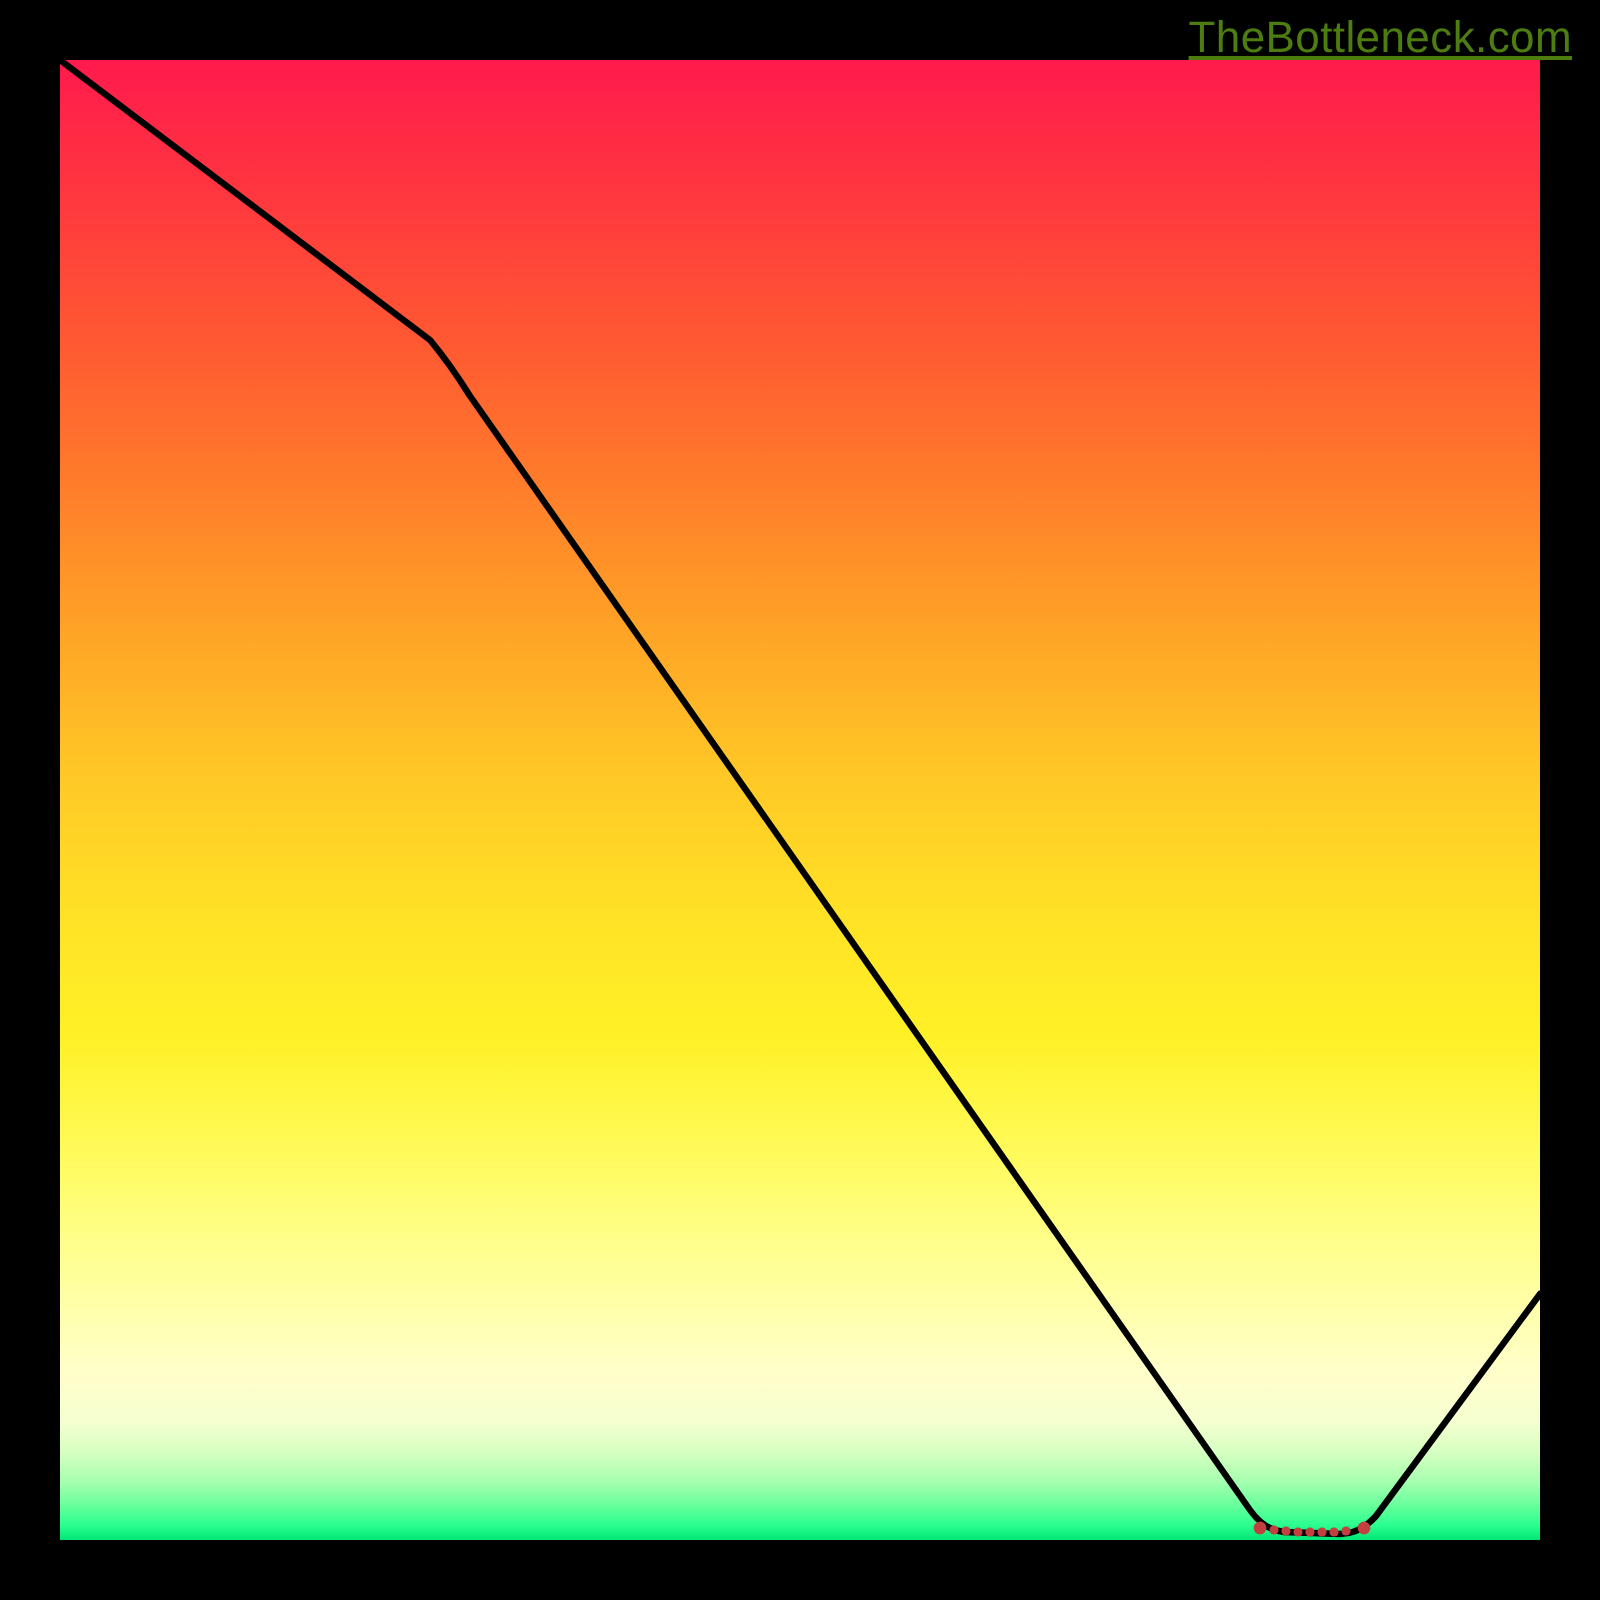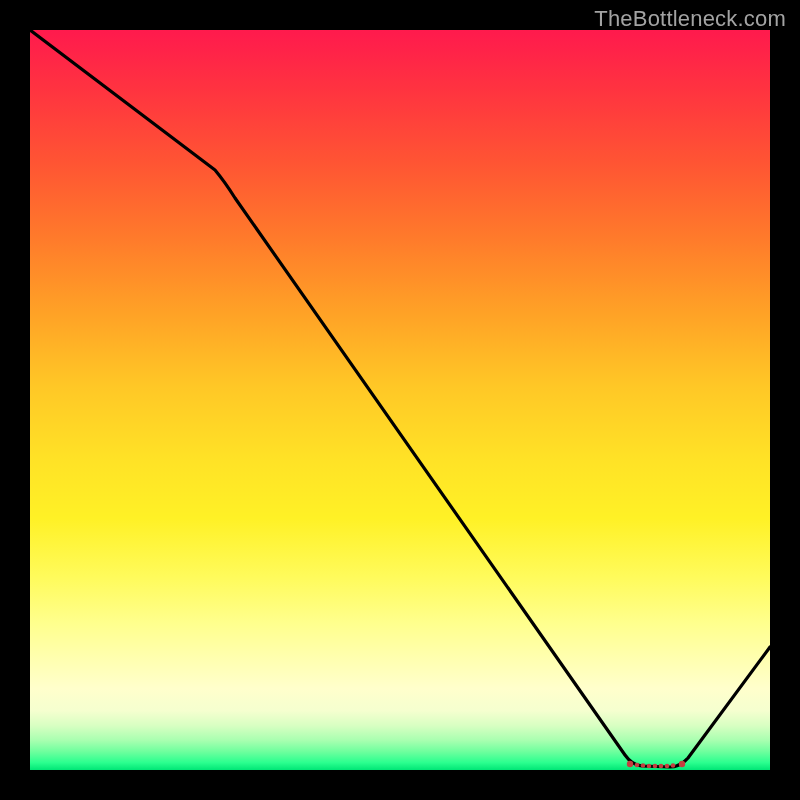--- a/index.html
+++ b/index.html
@@ -14,25 +14,26 @@
   .outer {
     position: relative;
     width: 800px;
     height: 800px;
     background: #000;
   }
   .watermark {
     position: absolute;
     top: 6px;
     right: 14px;
-    color: #a3a3a3;
+    color: #4d7c0f;
     font-size: 22px;
     font-weight: 400;
     letter-spacing: 0.2px;
     z-index: 20;
+    text-decoration: underline;
   }
   .plot {
     position: absolute;
     left: 30px;
     top: 30px;
     width: 740px;
     height: 740px;
     background: linear-gradient(to bottom,
       #ff1a4d 0%,
       #ff3340 8%,

